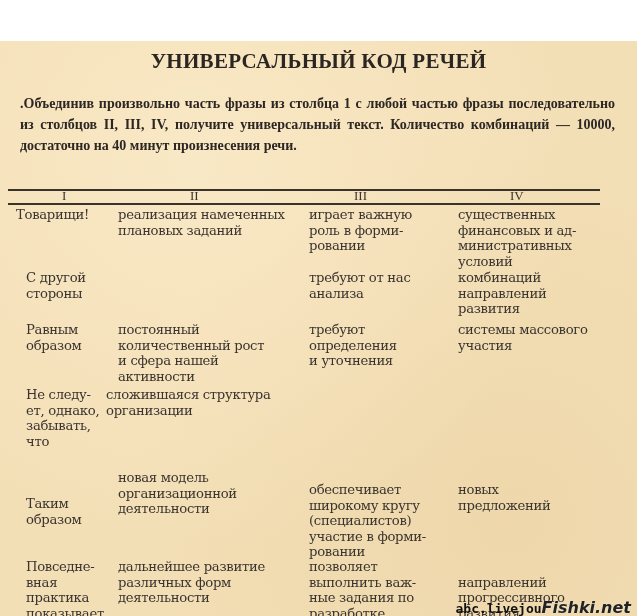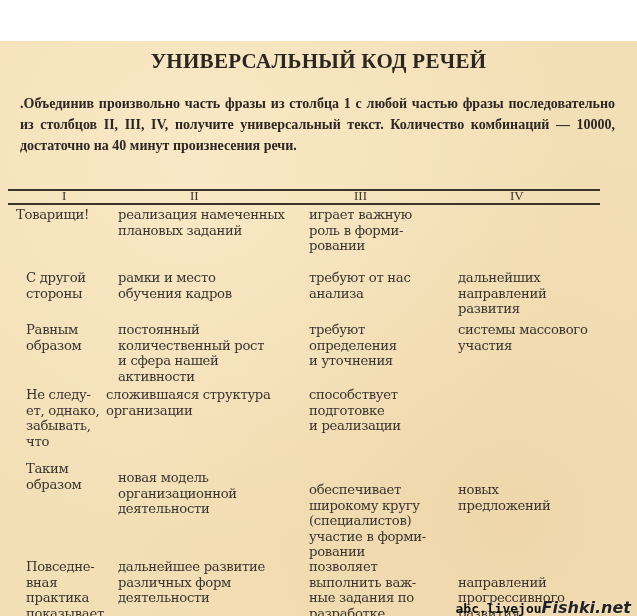--- a/index.html
+++ b/index.html
@@ -57,28 +57,30 @@
   <div class="hdr" style="left:354px">III</div>
   <div class="hdr" style="left:510px">IV</div>
   <div class="rule mid"></div>
 
   <div class="cell" style="left:16px;top:166px">Товарищи!</div>
   <div class="cell" style="left:118px;top:166px">реализация намеченных
 плановых заданий</div>
   <div class="cell" style="left:309px;top:166px">играет важную
 роль в форми-
 ровании</div>
+  <div class="cell" style="left:458px;top:166px">существенных
+финансовых и ад-
+министративных
+условий</div>
 
   <div class="cell" style="left:26px;top:229px">С другой
 стороны</div>
-  <div class="cell" style="left:118px;top:229px">рамки и место
-обучения кадров</div>
   <div class="cell" style="left:309px;top:229px">требуют от нас
 анализа</div>
-  <div class="cell" style="left:458px;top:229px">дальнейших
+  <div class="cell" style="left:458px;top:229px">комбинаций
 направлений
 развития</div>
 
   <div class="cell" style="left:26px;top:281px">Равным
 образом</div>
   <div class="cell" style="left:309px;top:281px">требуют
 определения
 и уточнения</div>
   <div class="cell" style="left:118px;top:281px">постоянный
 количественный рост
@@ -86,25 +88,22 @@
 активности</div>
   <div class="cell" style="left:458px;top:281px">системы массового
 участия</div>
 
   <div class="cell" style="left:26px;top:346px">Не следу-
 ет, однако,
 забывать,
 что</div>
   <div class="cell" style="left:106px;top:346px">сложившаяся структура
 организации</div>
-  <div class="cell" style="left:309px;top:346px">способствует
-подготовке
-и реализации</div>
 
-  <div class="cell" style="left:26px;top:420px">Таким
+  <div class="cell" style="left:26px;top:455px">Таким
 образом</div>
   <div class="cell" style="left:118px;top:429px">новая модель
 организационной
 деятельности</div>
   <div class="cell" style="left:309px;top:441px">обеспечивает
 широкому кругу
 (специалистов)
 участие в форми-
 ровании</div>
   <div class="cell" style="left:458px;top:441px">новых

